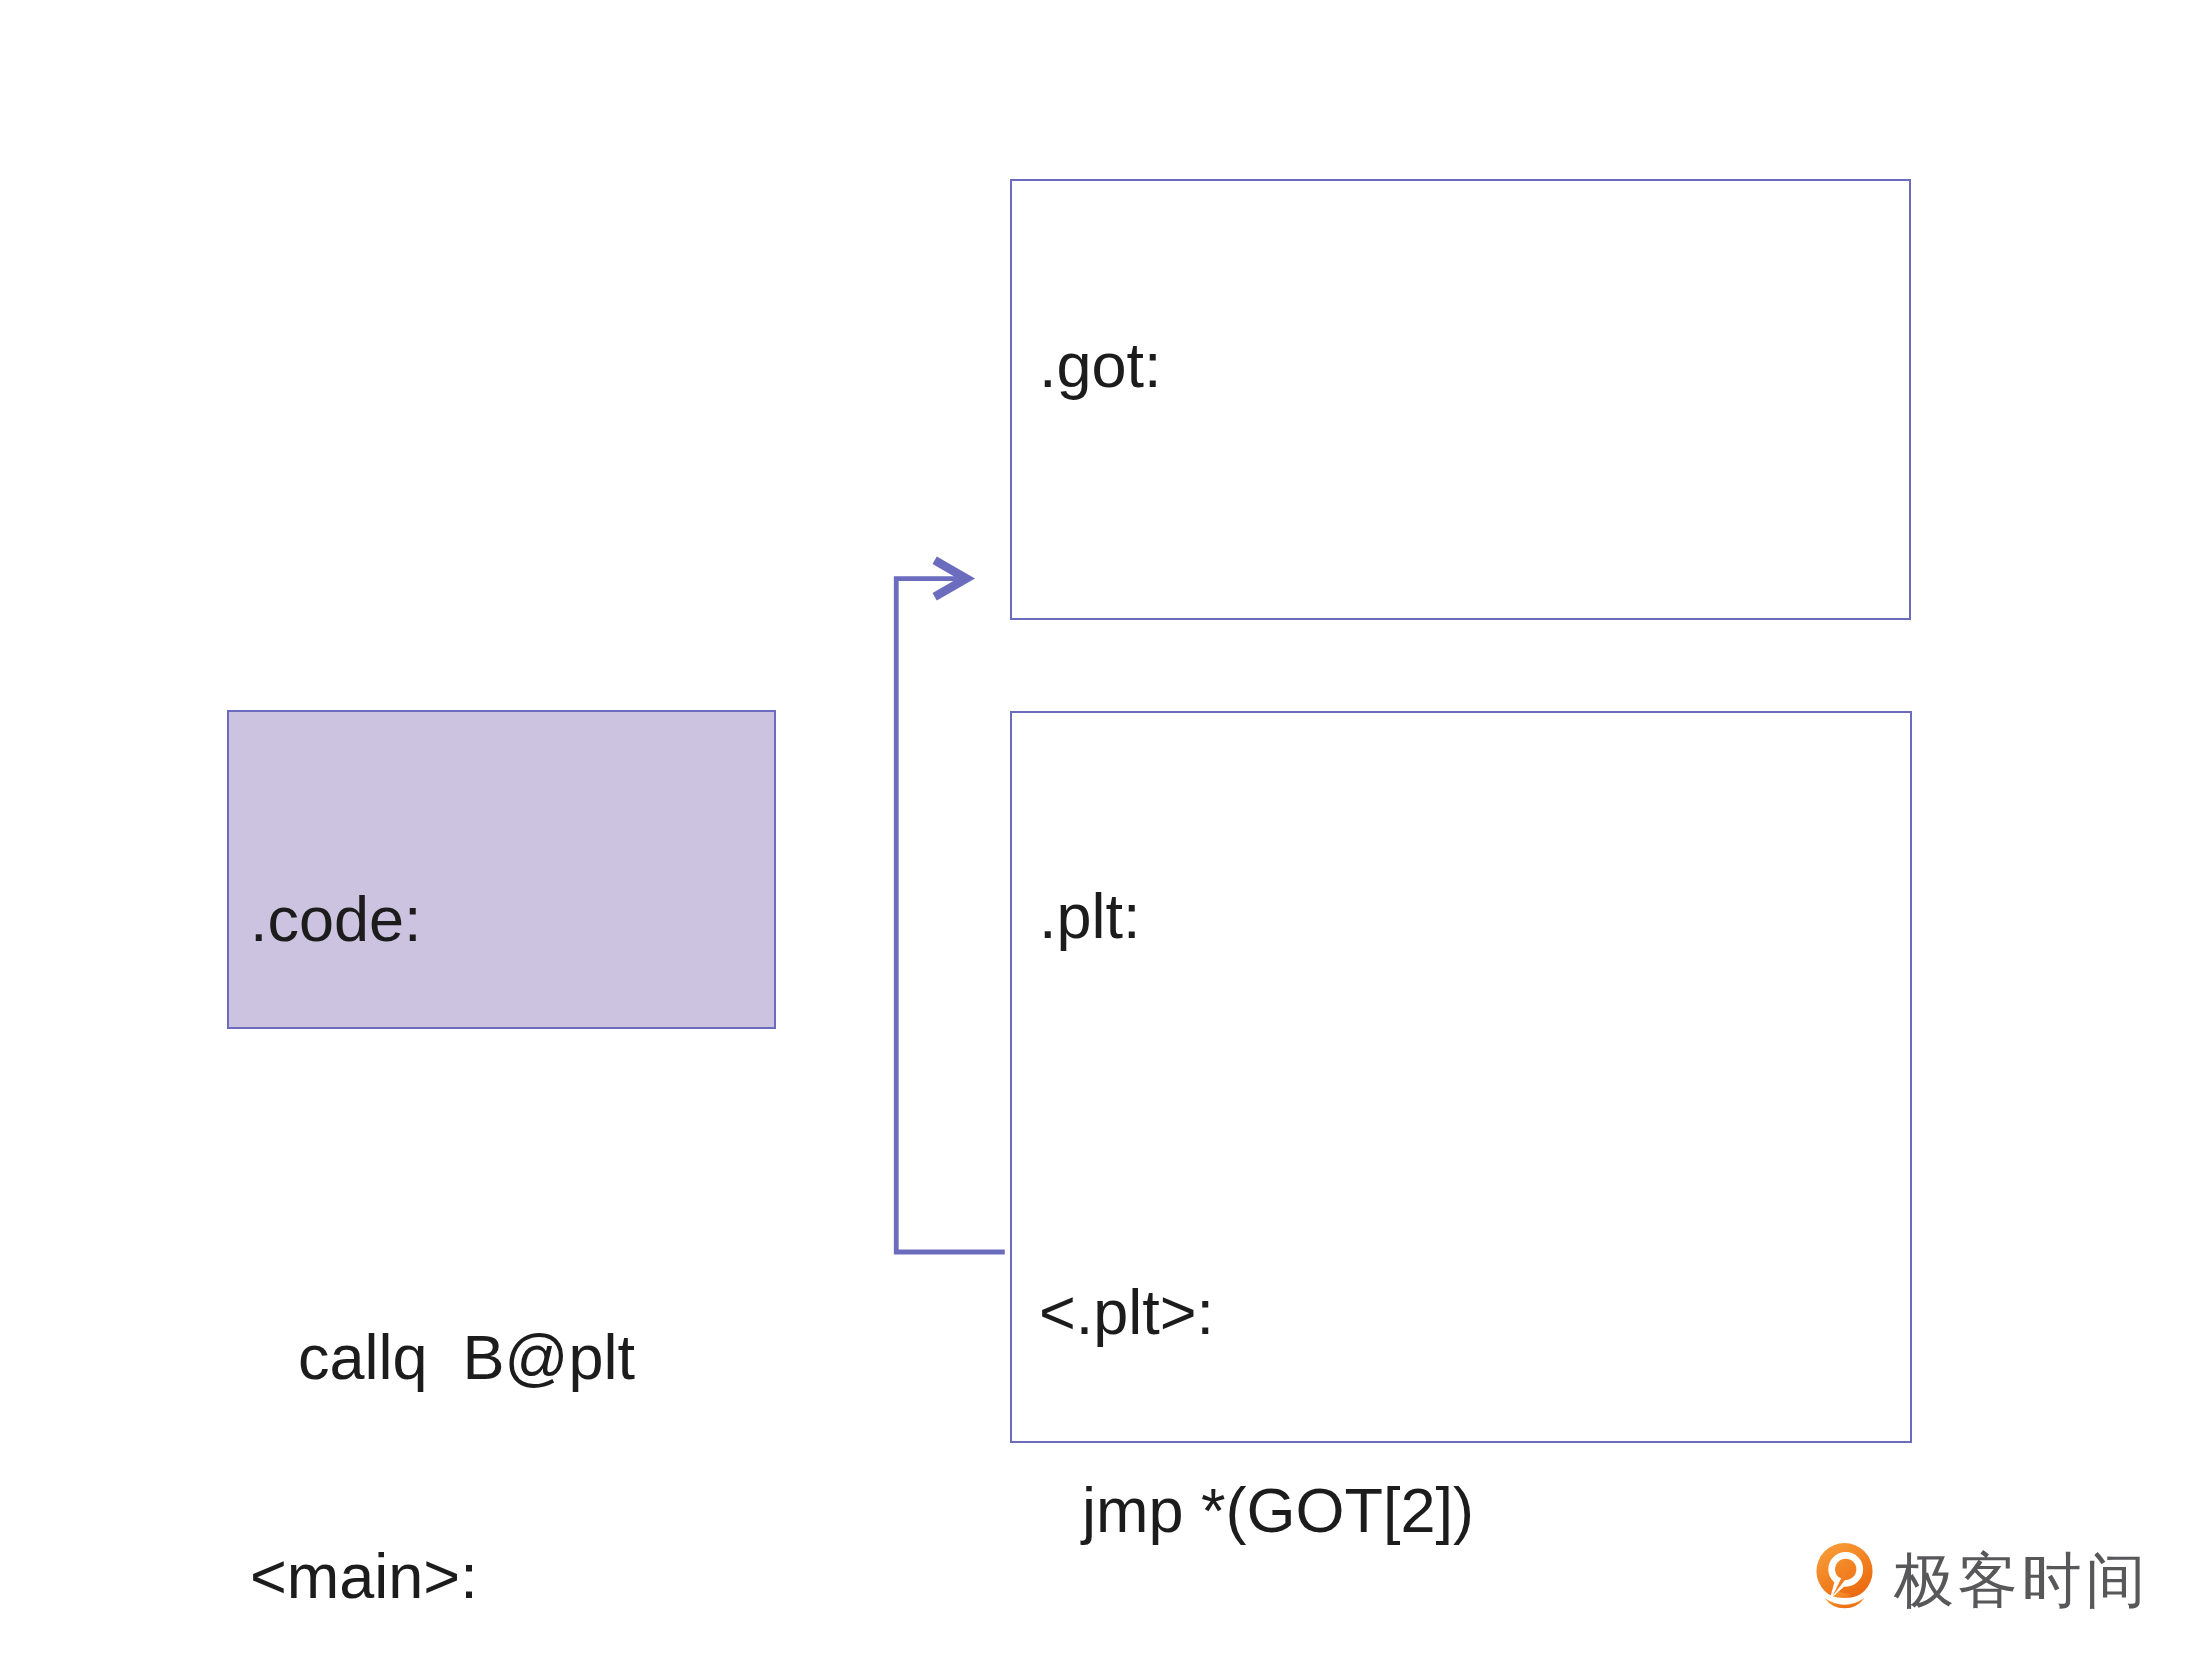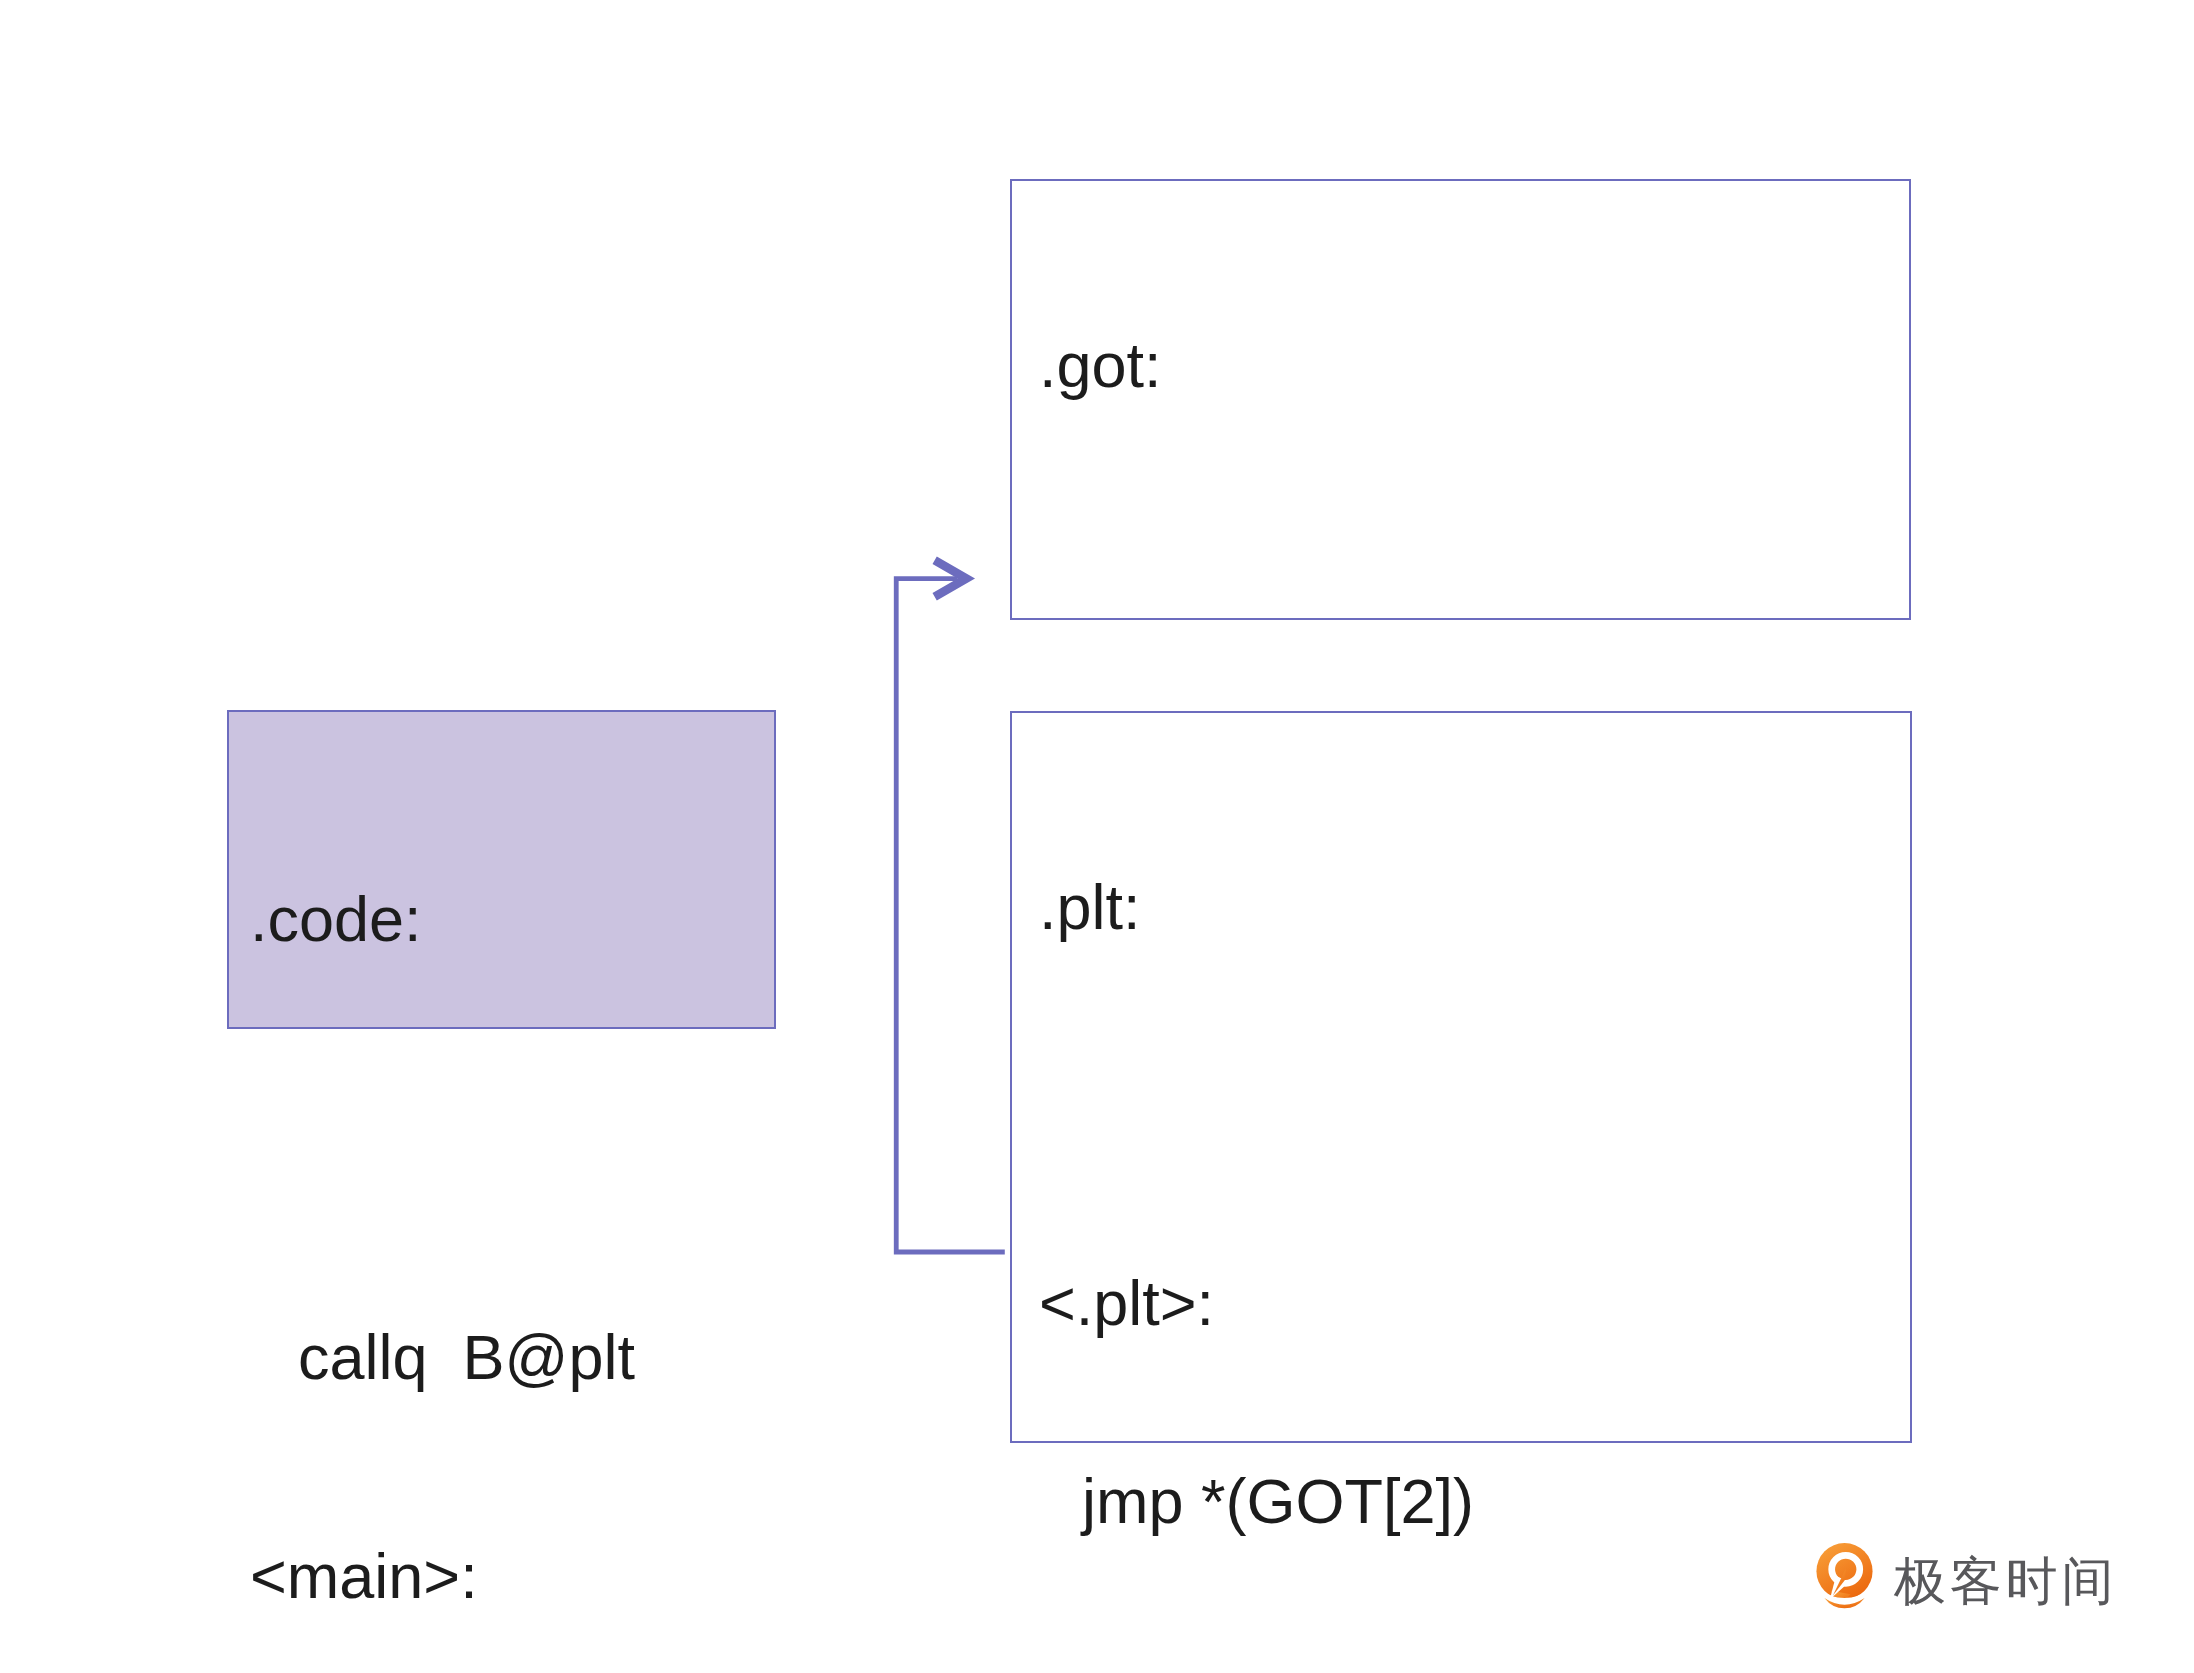--- a/index.html
+++ b/index.html
@@ -28,21 +28,21 @@
     border:2.9px solid var(--border);
     background:#fff;
     font-size:63px;
     line-height:66px;
     white-space:pre;
     margin-left:28px;
   }
   .box .line{height:66px;}
   .gap{height:66px;}
   .got-box{left:982px;top:179px;width:901px;height:441px;padding:19px 19px 0 27px;}
-  .plt-box{left:982px;top:711px;width:902px;height:732px;padding:29px 19px 0 27px;}
+  .plt-box{left:982px;top:711px;width:902px;height:732px;padding:38px 19px 0 27px;}
   .code-box{
     left:199px;top:710px;width:549px;height:319px;
     background:var(--code-fill);
     padding:25px 15.4px 0 21px;
     line-height:73px;
   }
   .code-box .line{height:73px;}
   .code-box .gap{height:73px;}
   .row{display:flex;height:66px;}
   .addr{width:163px;flex:none;}
@@ -51,21 +51,21 @@
   .code-box .instr{padding-left:48px;}
   .connector-svg{position:absolute;left:0;top:0;pointer-events:none;}
   .connector-path{fill:none;stroke:var(--connector);stroke-width:5;}
   .arrowhead-path{fill:none;stroke:var(--connector);stroke-width:9;stroke-linejoin:miter;}
   .logo{
     position:absolute;left:1814px;top:1541px;
     display:flex;align-items:center;gap:19px;
   }
   .logo-icon{width:61px;height:81px;}
   .logo-word{
-    font-size:52px;line-height:81px;letter-spacing:3.8px;
+    font-size:60px;line-height:81px;letter-spacing:3.8px;
     color:var(--logo-text);font-weight:500;white-space:pre;font-family:Liberation Serif, serif;
   }
   .stop-light{stop-color:var(--logo-orange-light);}
   .stop-dark{stop-color:var(--logo-orange-dark);}
 </style>
 </head>
 <body>
 
 <div class="canvas">
 

